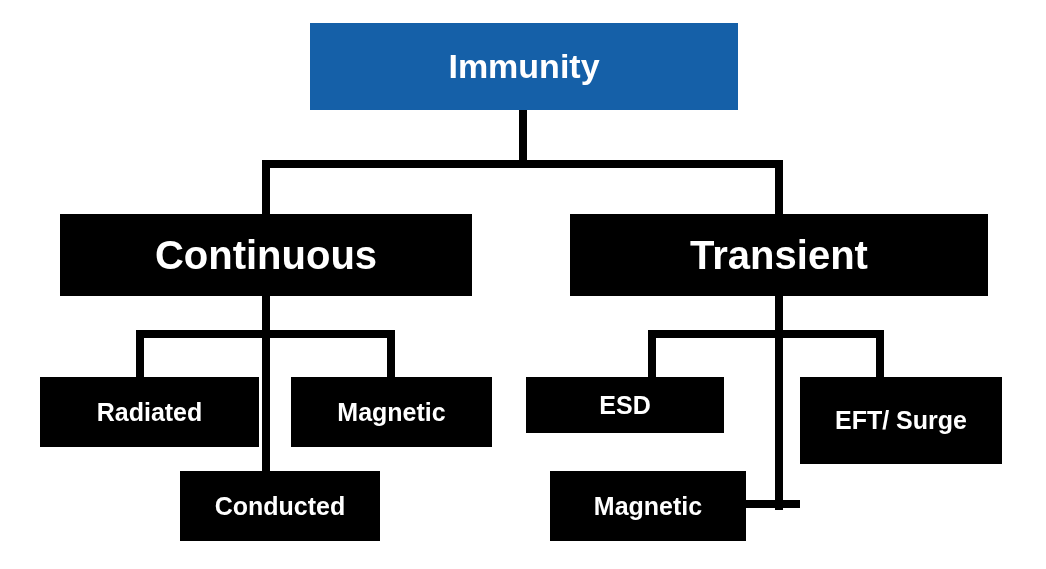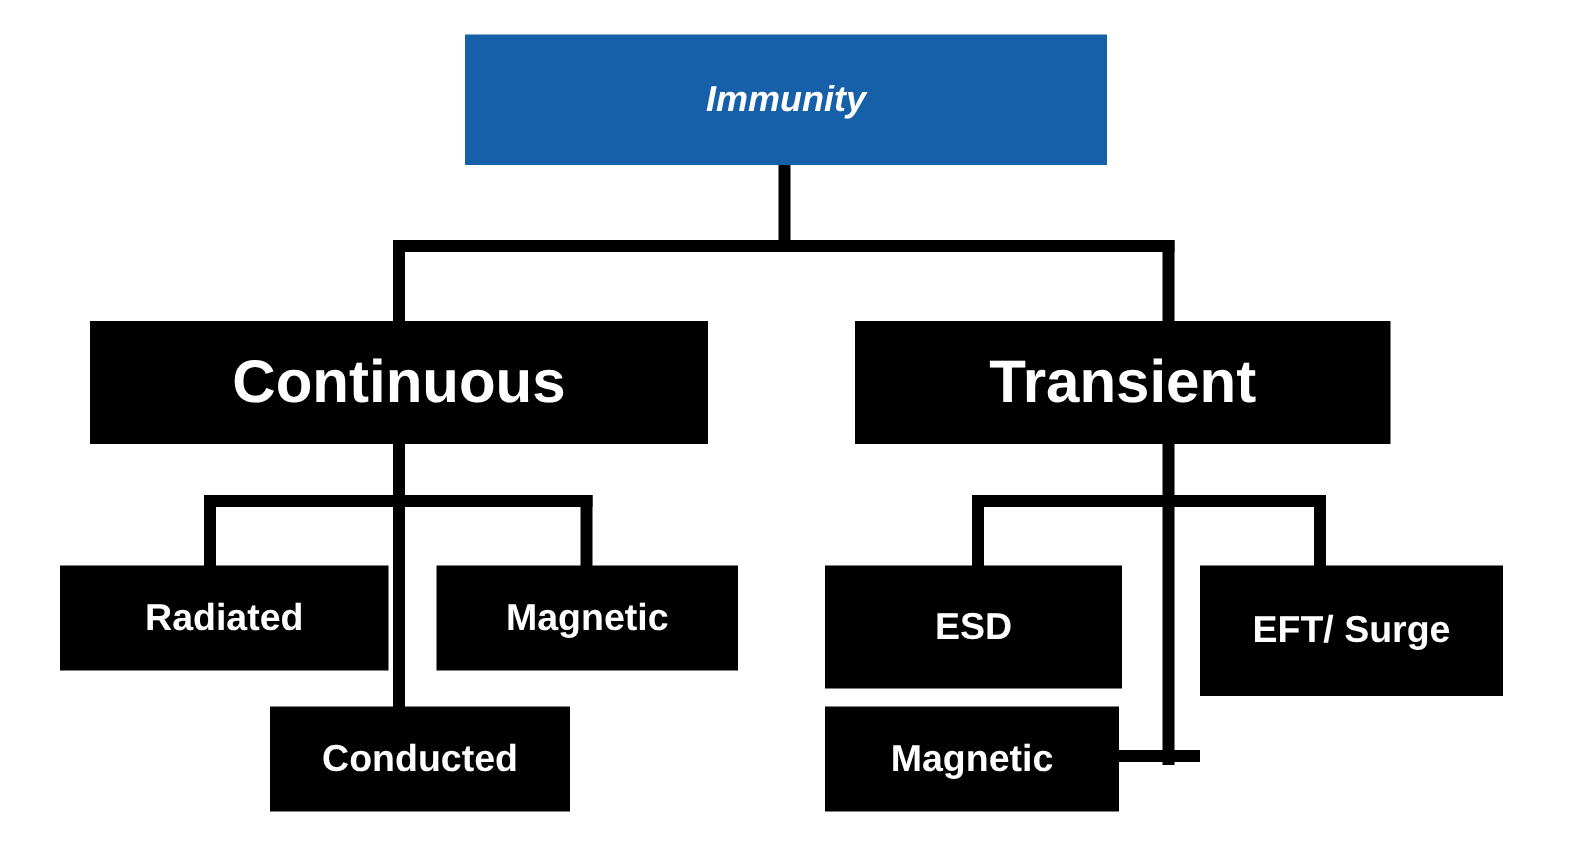--- a/index.html
+++ b/index.html
@@ -24,22 +24,21 @@
     display: flex;
     align-items: center;
     justify-content: center;
     color: #ffffff;
     font-weight: bold;
     text-align: center;
     box-sizing: border-box;
   }
   .node.root {
     background: #1560a8;
-    font-size: 24px;
-    font-style: italic;
+    font-size: 34px;
   }
   .node.level1 {
     background: #000000;
     font-size: 40px;
   }
   .node.level2 {
     background: #000000;
     font-size: 25px;
   }
 </style>
@@ -61,28 +60,28 @@
   <div class="line" style="left:775px; top:296px; width:8px; height:214px;"></div>
   <div class="line" style="left:648px; top:330px; width:236px; height:8px;"></div>
   <div class="line" style="left:648px; top:330px; width:8px; height:49px;"></div>
   <div class="line" style="left:876px; top:330px; width:8px; height:49px;"></div>
   <div class="line" style="left:746px; top:500px; width:54px; height:8px;"></div>
 
   <div class="node root" style="left:310px; top:23px; width:428px; height:87px;">Immunity</div>
 
   <div class="node level1" style="left:60px; top:214px; width:412px; height:82px;">Continuous</div>
 
-  <div class="node level1" style="left:570px; top:214px; width:357px; height:82px;">Transient</div>
+  <div class="node level1" style="left:570px; top:214px; width:418px; height:82px;">Transient</div>
 
   <div class="node level2" style="left:40px; top:377px; width:219px; height:70px;">Radiated</div>
 
   <div class="node level2" style="left:291px; top:377px; width:201px; height:70px;">Magnetic</div>
 
   <div class="node level2" style="left:168px; top:471px; width:200px; height:70px;margin-left:12px;">Conducted</div>
 
-  <div class="node level2" style="left:550px; top:377px; width:198px; height:82px;">ESD</div>
+  <div class="node level2" style="left:526px; top:377px; width:198px; height:56px;">ESD</div>
 
   <div class="node level2" style="left:800px; top:377px; width:202px; height:87px;">EFT/ Surge</div>
 
   <div class="node level2" style="left:550px; top:471px; width:196px; height:70px;">Magnetic</div>
 
 
 </div>
 
 </body></html>

